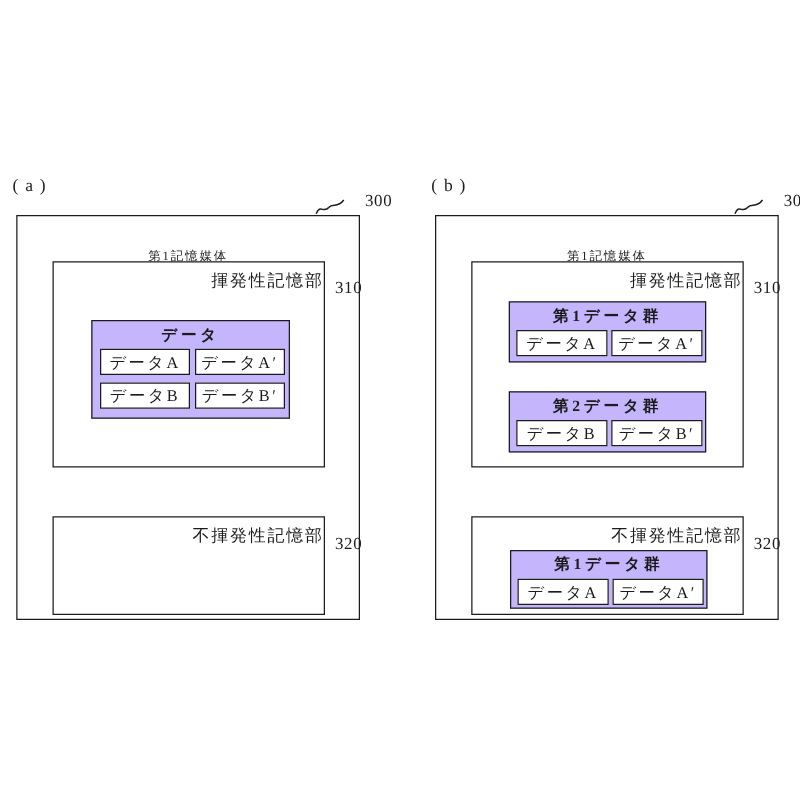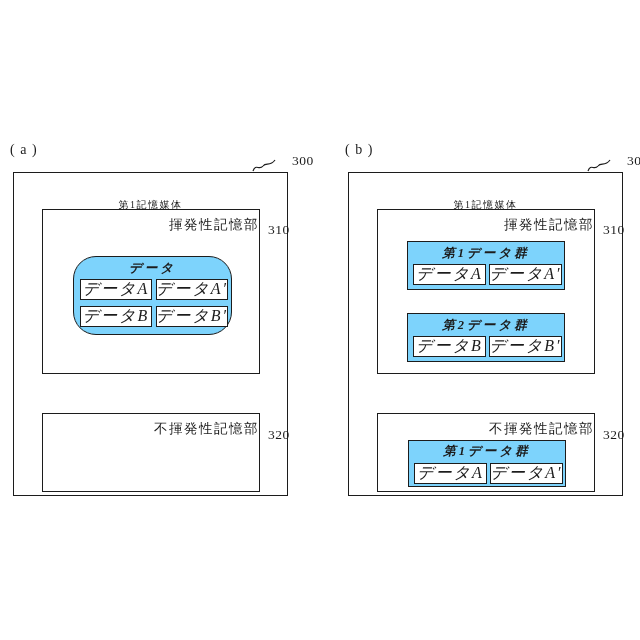--- a/index.html
+++ b/index.html
@@ -92,50 +92,48 @@
   .nonvolatile-box {
     left: 28px;
     top: 240px;
     width: 216px;
     height: 77px;
   }
 
   .group-box {
     position: absolute;
     border: 1.2px solid #1c1c1c;
-    background: #7dd3fc;
-    font-style: italic;
+    background: #c4b5fd;
   }
   .group-title {
     position: absolute;
     left: 0; right: 0;
     text-align: center;
     font-weight: bold;
     font-size: 12.5px;
     letter-spacing: 3px;
   }
   .data-cell {
     position: absolute;
     border: 1.1px solid #1c1c1c;
     background: #ffffff;
     display: flex;
     align-items: center;
     justify-content: center;
-    font-size: 16px;
+    font-size: 13px;
     letter-spacing: 2px;
     white-space: nowrap;
   }
 
   
   .databox-a {
     left: 30px;
     top: 46px;
     width: 157px;
     height: 77px;
-    border-radius: 23px;
   }
   .databox-a .group-title { top: 3px; }
   .cell-a11 { left: 6px;  top: 22px; width: 70px; height: 19px; }
   .cell-a12 { left: 82px; top: 22px; width: 70px; height: 19px; }
   .cell-a21 { left: 6px;  top: 49px; width: 70px; height: 19px; }
   .cell-a22 { left: 82px; top: 49px; width: 70px; height: 19px; }
 
   
   .groupbox-row {
     width: 156px;

